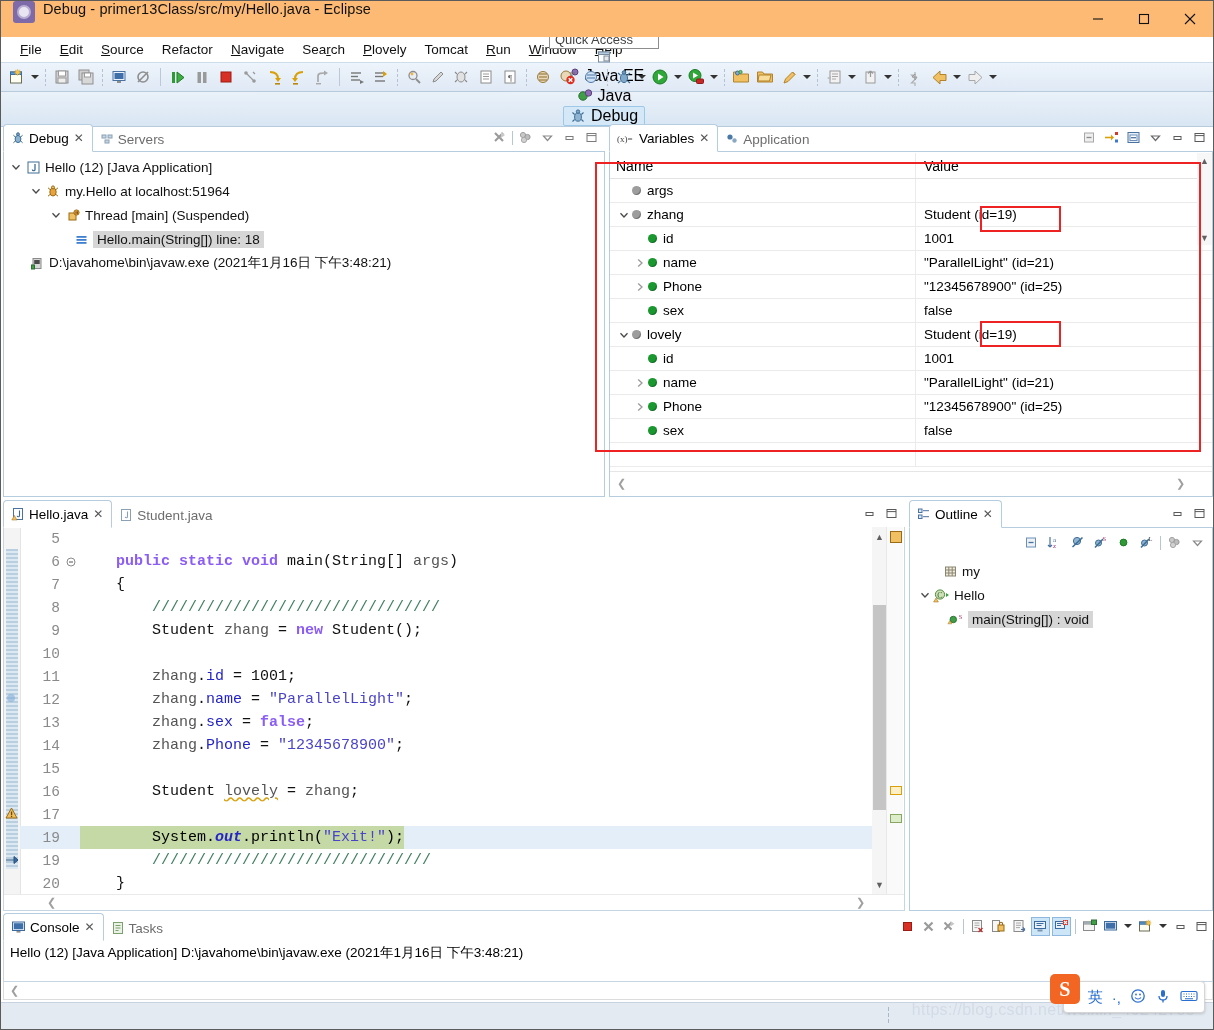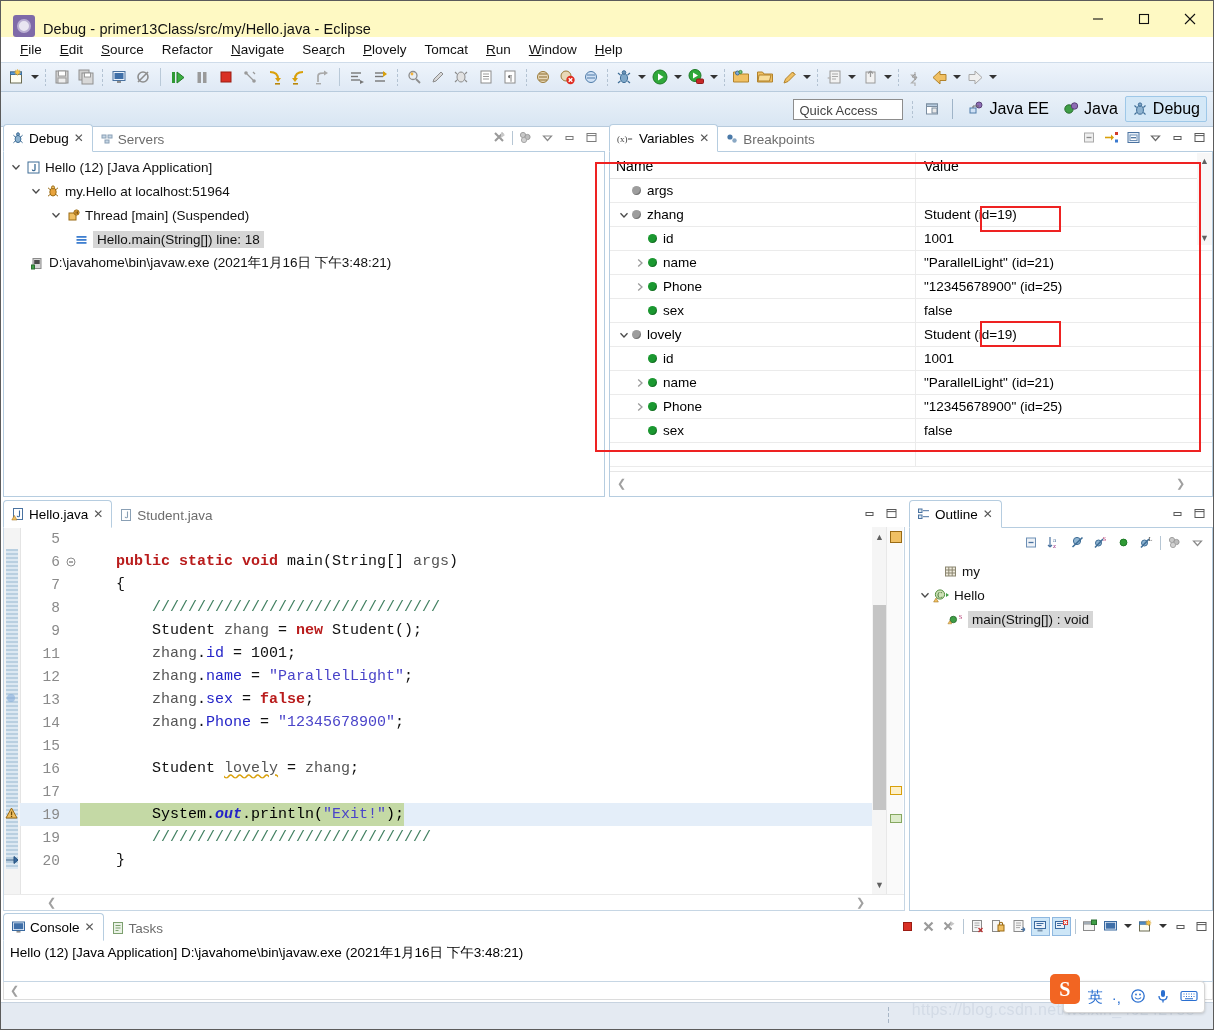--- a/index.html
+++ b/index.html
@@ -5,21 +5,21 @@
   html,body{margin:0;padding:0;}
   body{
     width:1214px;height:1030px;overflow:hidden;
     font-family:"Liberation Sans",sans-serif;
     font-size:13px;color:#000;background:#ffffff;
     -webkit-font-smoothing:antialiased;
   }
   .app{position:relative;width:1214px;height:1030px;border:1px solid #5b5b5b;box-sizing:border-box;background:#fff;}
 
   
-  .titlebar{height:36px;display:flex;align-items:flex-end;background:#fef9c3;position:relative;}
+  .titlebar{height:36px;display:flex;align-items:flex-start;background:#fdba74;position:relative;}
   .title-icon{width:22px;height:22px;margin-left:12px;margin-right:8px;position:relative;flex:none;}
   .title-icon .g1{position:absolute;inset:0;background:#7e6aa8;border-radius:3px;}
   .title-icon .g2{position:absolute;left:4px;top:4px;right:4px;bottom:4px;border-radius:50%;background:#e9e6f2;border:2px solid #b9aed2;box-sizing:border-box;}
   .title-text{font-size:14.5px;color:#111;letter-spacing:.1px;}
   .winbtns{position:absolute;right:0;top:0;height:36px;display:flex;}
   .winbtn{width:46px;height:36px;display:flex;align-items:center;justify-content:center;cursor:default;}
   .winbtn svg{display:block;}
 
   
   .menubar{height:25px;display:flex;align-items:center;padding-left:10px;background:#fff;font-size:13.5px;}
@@ -30,21 +30,21 @@
   .toolbar{height:28px;background:linear-gradient(#eef4fb,#dfe9f5);border-top:1px solid #cfdcea;border-bottom:1px solid #b8cbdd;display:flex;align-items:center;padding-left:4px;}
   .tb-sep{width:1px;height:18px;background:#b9c9d8;margin:0 5px;}
   .tb-dots{width:3px;height:18px;margin:0 3px;
     background-image:radial-gradient(#aabbcc 40%,transparent 41%);
     background-size:3px 5px;background-repeat:repeat-y;opacity:.85;}
   .tbi{width:22px;height:22px;margin:0 1px;display:flex;align-items:center;justify-content:center;position:relative;cursor:default;}
   .caret{width:12px;height:20px;display:flex;align-items:center;justify-content:center;cursor:default;}
   .caret i{border-left:4px solid transparent;border-right:4px solid transparent;border-top:4px solid #333;display:block;}
 
   
-  .qabar{height:34px;background:linear-gradient(#eaf1f9,#d9e6f3);border-bottom:1px solid #b8cbdd;display:flex;align-items:center;justify-content:flex-end;padding-right:6px;}
+  .qabar{height:34px;background:linear-gradient(#eaf1f9,#d9e6f3);border-bottom:1px solid #b8cbdd;display:flex;align-items:center;justify-content:flex-end;padding-right:6px;flex-direction:column;}
   .qa-input{width:110px;height:21px;border:1px solid #8d8d8d;background:#fff;font-size:13px;color:#444;padding:0 5px;line-height:21px;box-sizing:border-box;}
   .persp-sep{width:1px;height:20px;background:#9fb4c8;margin:0 8px;}
   .persp{display:flex;align-items:center;height:24px;padding:0 6px;font-size:16px;cursor:default;border:1px solid transparent;}
   .persp.active{background:#d4e8f7;border:1px solid #9ec8e8;border-radius:2px;}
   .persp span.lbl{margin-left:4px;}
 
   
   .panel{position:absolute;box-sizing:border-box;}
   .tabrow{height:27px;display:flex;align-items:flex-end;position:relative;}
   .vtab{height:26px;display:flex;align-items:center;padding:0 8px 0 7px;font-size:13.5px;color:#6d6d6d;cursor:default;}
@@ -70,21 +70,21 @@
   .vname{width:306px;display:flex;align-items:center;padding-left:6px;box-sizing:border-box;border-right:1px solid #ebebeb;height:100%;white-space:nowrap;}
   .vvalue{flex:1;padding-left:8px;display:flex;align-items:center;height:100%;white-space:nowrap;}
   .vhead{font-size:14px;height:25px;border-bottom:1px solid #e3e3e3;}
   .dot{width:9px;height:9px;border-radius:50%;flex:none;margin-right:6px;}
   .dot.green{background:#1a9830;box-shadow:inset -1px -1px 0 rgba(0,0,0,.25);}
   .dot.grey{background:#9d9d9d;box-shadow:inset -1px -1px 0 rgba(0,0,0,.25);}
   .redbox{position:absolute;border:2px solid #ee2222;box-sizing:border-box;pointer-events:none;}
 
   
   .code{font-family:"Liberation Mono","DejaVu Sans Mono",monospace;font-size:15px;line-height:23px;white-space:pre;}
-  .kw{color:#b91c1c;font-weight:bold;}
+  .kw{color:#8b5cf6;font-weight:bold;}
   .str{color:#4a44c9;}
   .cmt{color:#3f7f5f;}
   .fld{color:#2424c8;}
   .sout{color:#2424c8;font-weight:bold;font-style:italic;}
   .plain{color:#111;}
   .loc{color:#555;}
   .coderow{display:flex;height:23px;align-items:center;}
   .gutter-num{width:46px;text-align:right;padding-right:6px;color:#8a8a8a;font-family:"Liberation Mono",monospace;font-size:14.5px;flex:none;box-sizing:border-box;}
   .codetext{flex:1;padding-left:4px;}
 
@@ -577,21 +577,21 @@
         <span>Variables</span>
         <span class="closex">✕</span>
       </div>
       <div class="vtab">
         <span class="tabico">
           <svg width="14" height="14" viewBox="0 0 14 14">
               <circle cx="5" cy="5" r="2.6" fill="#4a79a8"></circle>
               <circle cx="9.5" cy="8.5" r="2.2" fill="#8aa8c4"></circle>
             </svg>
         </span>
-        <span>Breakpoints</span>
+        <span>Application</span>
       </div>
       <div class="ptools">
         <div class="ptool">
           <svg width="15" height="15" viewBox="0 0 15 15">
               <rect x="2.5" y="3" width="9" height="9" fill="#efefef" stroke="#a8a8a8"></rect>
               <line x1="4.5" y1="7.5" x2="9.5" y2="7.5" stroke="#8a8a8a" stroke-width="1.3"></line>
             </svg>
         </div>
         <div class="ptool">
           <svg width="15" height="15" viewBox="0 0 15 15">
@@ -866,20 +866,25 @@
         </div>
         <div class="coderow">
           <span class="gutter-num">8</span>
           <span style="width:10px;flex:none;"></span>
           <span class="codetext code cmt">        ////////////////////////////////</span>
         </div>
         <div class="coderow">
           <span class="gutter-num">9</span>
           <span style="width:10px;flex:none;"></span>
           <span class="codetext code"><span class="plain">        Student </span><span class="loc">zhang</span><span class="plain"> = </span><span class="kw">new</span><span class="plain"> Student();</span></span>
+        </div>
+        <div class="coderow">
+          <span class="gutter-num">10</span>
+          <span style="width:10px;flex:none;"></span>
+            <span class="codetext code"></span>
         </div>
         <div class="coderow">
           <span class="gutter-num">11</span>
           <span style="width:10px;flex:none;"></span>
           <span class="codetext code"><span class="plain">        </span><span class="loc">zhang</span><span class="plain">.</span><span class="fld">id</span><span class="plain"> = 1001;</span></span>
         </div>
         <div class="coderow">
           <span class="gutter-num">12</span>
           <span style="width:10px;flex:none;"></span>
           <span class="codetext code"><span class="plain">        </span><span class="loc">zhang</span><span class="plain">.</span><span class="fld">name</span><span class="plain"> = </span><span class="str">"ParallelLight"</span><span class="plain">;</span></span>

